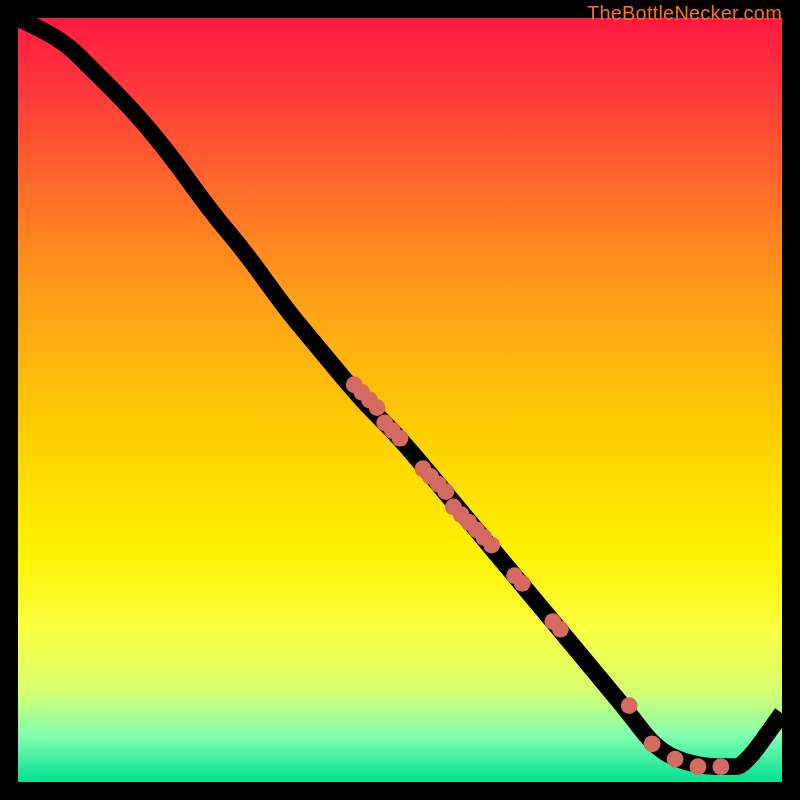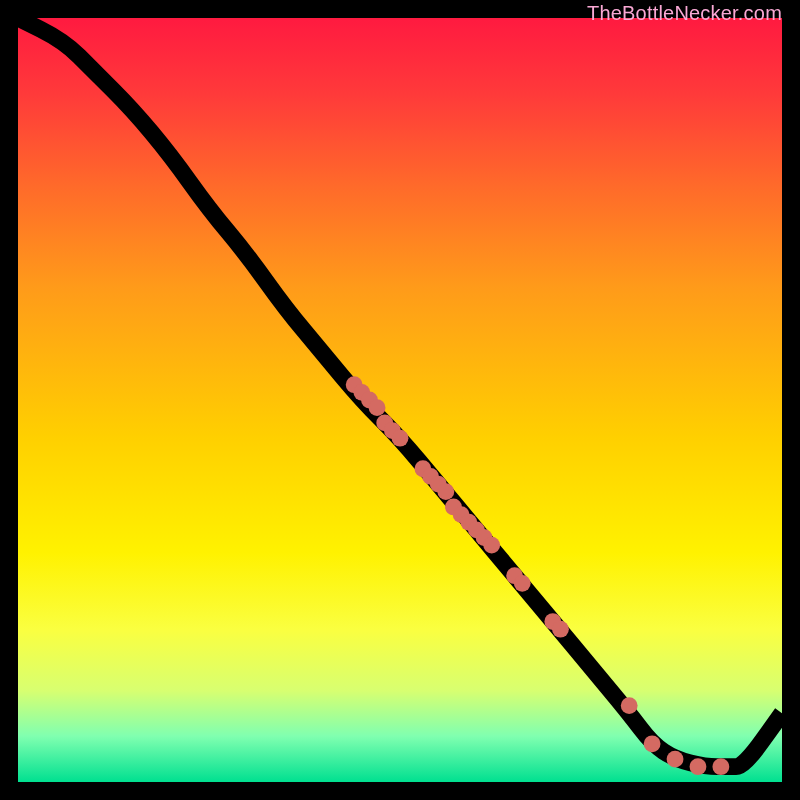--- a/index.html
+++ b/index.html
@@ -32,21 +32,21 @@
       #d8ff70 88%,
       #80ffb0 94%,
       #00e090 100%);
   }
   .attribution {
     position: absolute;
     top: 2px;
     right: 18px;
     font-family: Arial, Helvetica, sans-serif;
     font-size: 20px;
-    color: #f9a8d4;
+    color: #f97316;
     font-weight: 500;
     letter-spacing: 0.2px;
   }
   svg.curve {
     position: absolute;
     left: 0;
     top: 0;
     width: 764px;
     height: 764px;
   }

